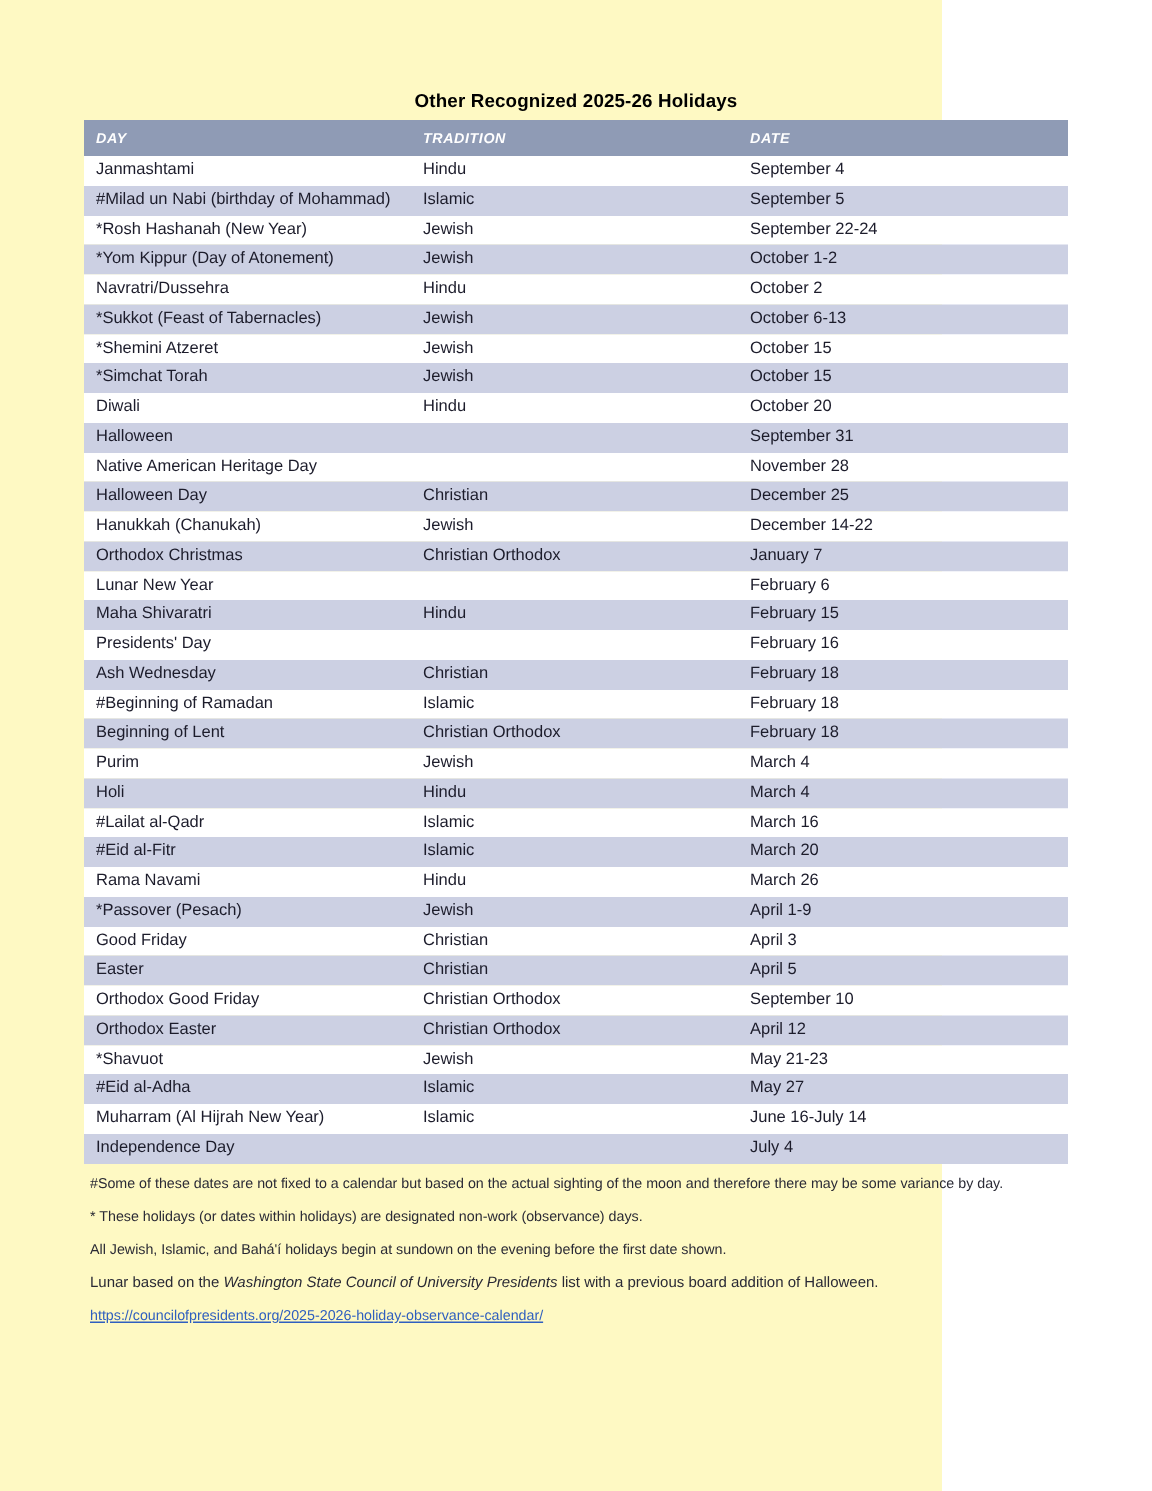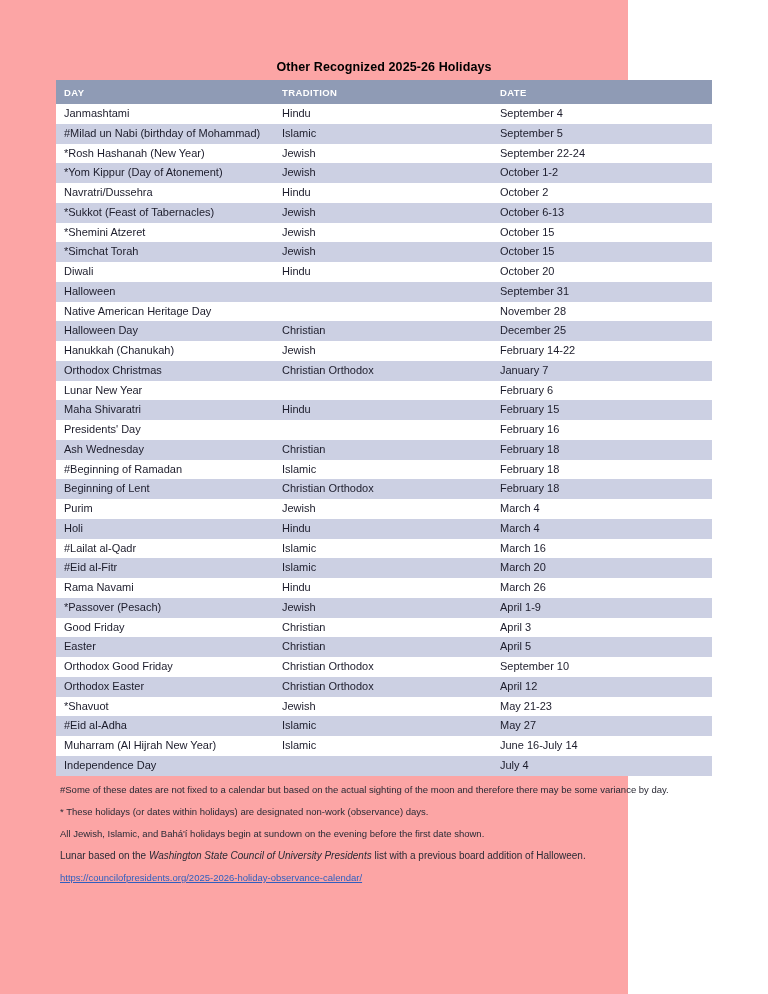--- a/index.html
+++ b/index.html
@@ -14,21 +14,21 @@
     color: #1a1a1a;
     position: relative;
     overflow: hidden;
   }
   .page {
     position: absolute;
     left: 0;
     top: 0;
     width: 628px;
     height: 994px;
-    background: #fca5a5;
+    background: #fef9c3;
   }
   .doc-title {
     position: absolute;
     left: 56px;
     top: 60px;
     width: 656px;
     text-align: center;
     font-size: 12.5px;
     font-weight: bold;
     color: #000000;
@@ -55,20 +55,21 @@
     padding: 4px 6px 4px 8px;
     letter-spacing: 0.4px;
     font-variant: small-caps;
     text-transform: lowercase;
     vertical-align: middle;
     height: 16px;
   }
   table.holidays thead th .hdr {
     text-transform: uppercase;
     font-size: 9.5px;
+    font-style: italic;
   }
   table.holidays tbody td {
     font-size: 11px;
     color: #1c1c2b;
     padding: 3px 6px 3px 8px;
     vertical-align: top;
     line-height: 1.25;
   }
   table.holidays tbody tr.shade td {
     background: #ccd0e3;
@@ -178,21 +179,21 @@
           <td>November 28</td>
         </tr>
         <tr class="shade">
           <td>Halloween Day</td>
           <td>Christian</td>
           <td>December 25</td>
         </tr>
         <tr class="plain">
           <td>Hanukkah (Chanukah)</td>
           <td>Jewish</td>
-          <td>February 14-22</td>
+          <td>December 14-22</td>
         </tr>
         <tr class="shade">
           <td>Orthodox Christmas</td>
           <td>Christian Orthodox</td>
           <td>January 7</td>
         </tr>
         <tr class="plain">
           <td>Lunar New Year</td>
           <td></td>
           <td>February 6</td>

